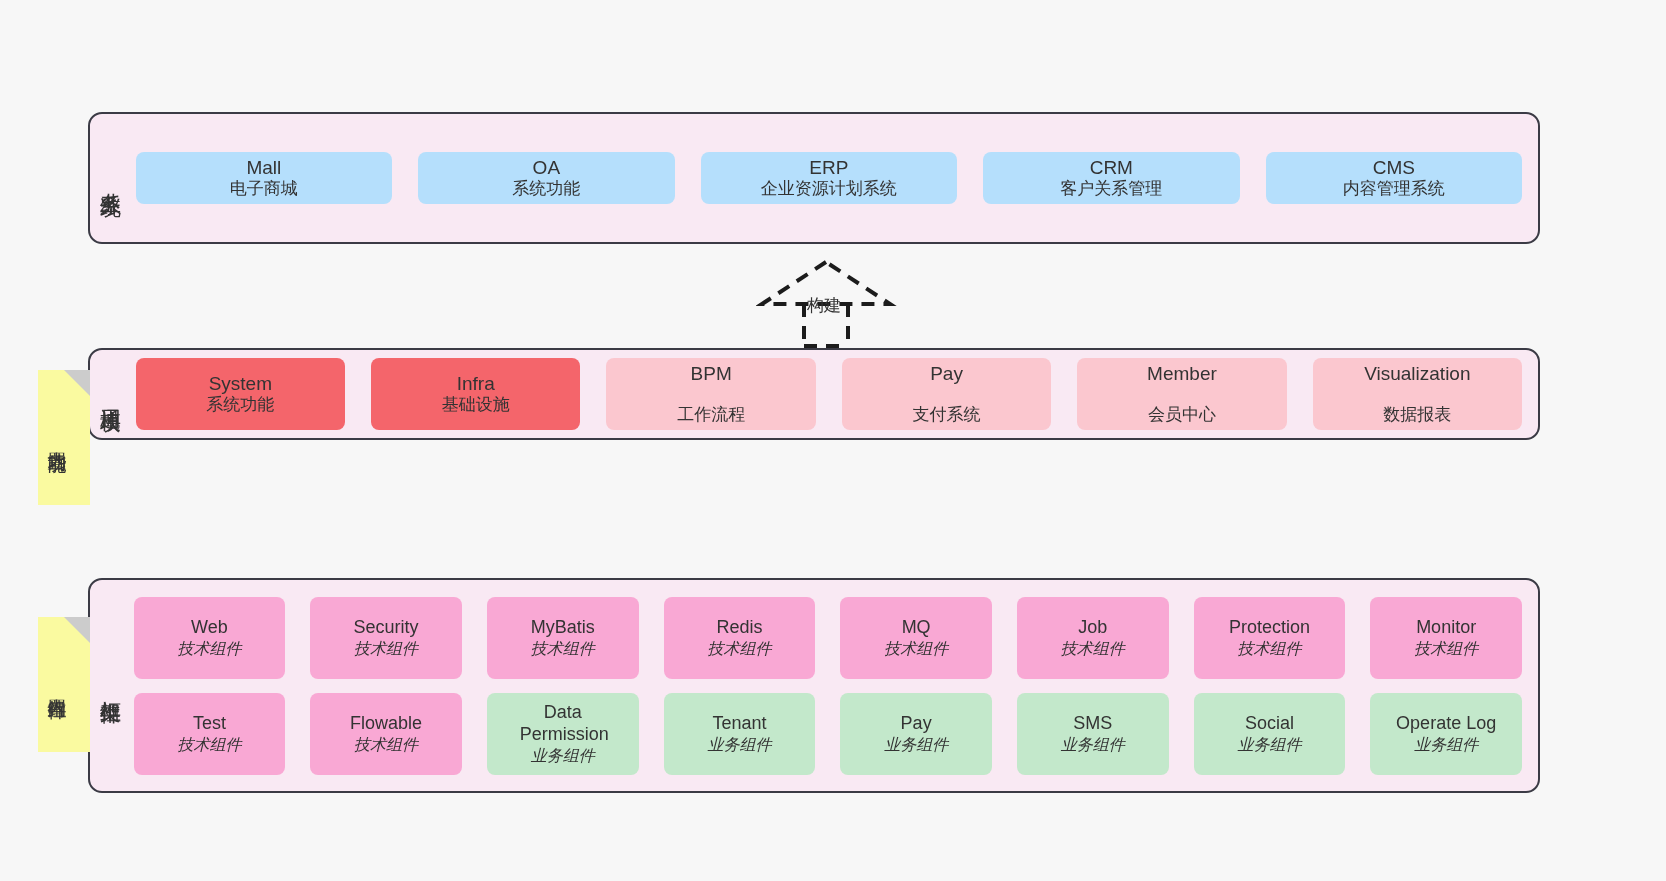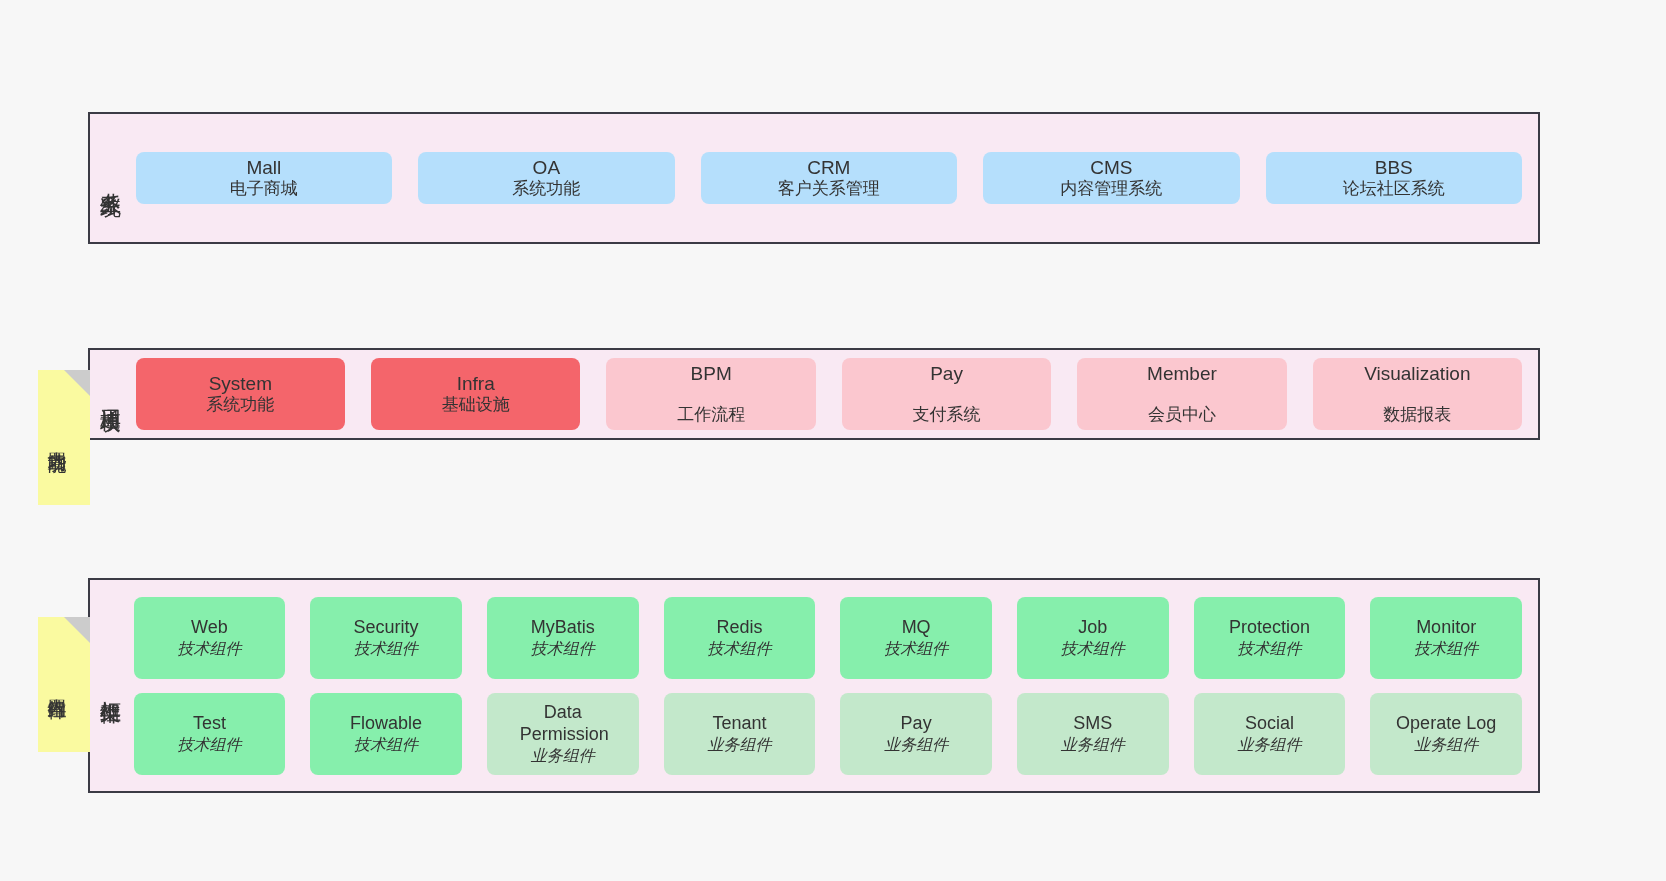--- a/index.html
+++ b/index.html
@@ -20,21 +20,21 @@
   .canvas {
     position: absolute;
     inset: 0;
   }
 
   
   .layer {
     position: absolute;
     background: #f9e9f3;
     border: 2px solid #3b3b45;
-    border-radius: 0;
+    border-radius: 14px;
     box-sizing: border-box;
     display: flex;
     flex-direction: row;
     align-items: stretch;
   }
 
   
   .layer-label {
     writing-mode: vertical-rl;
     text-orientation: upright;
@@ -85,21 +85,21 @@
   .card .t2 {
     font-size: 17px;
     color: #333333;
   }
   .card.small .t1 { font-size: 18px; }
   .card.small .t2 { font-size: 16px; font-style: italic; }
 
   .c-blue        { background: #b5dffc; }
   .c-red         { background: #f4656b; }
   .c-pink        { background: #fbc7cf; gap: 20px; }
-  .c-green       { background: #86efac; }
+  .c-green       { background: #f9a8d4; }
   .c-green-light { background: #c3e8cb; }
 
   
   .note {
     position: absolute;
     background: #fafaa0;
     box-sizing: border-box;
     display: flex;
     align-items: center;
     justify-content: center;
@@ -150,35 +150,44 @@
       <div class="row">
         <div class="card c-blue">
           <span class="t1">Mall</span>
           <span class="t2">电子商城</span>
         </div>
         <div class="card c-blue">
           <span class="t1">OA</span>
           <span class="t2">系统功能</span>
         </div>
         <div class="card c-blue">
+          <span class="t1">ERP</span>
+          <span class="t2">企业资源计划系统</span>
+        </div>
+        <div class="card c-blue">
           <span class="t1">CRM</span>
           <span class="t2">客户关系管理</span>
         </div>
         <div class="card c-blue">
           <span class="t1">CMS</span>
           <span class="t2">内容管理系统</span>
         </div>
-        <div class="card c-blue">
-          <span class="t1">BBS</span>
-          <span class="t2">论坛社区系统</span>
-        </div>
       </div>
     </div>
   </div>
 
+  <div class="arrow" style="left:756px; top:256px; width:150px; height:92px;">
+    <svg width="150" height="92" viewBox="0 0 150 92" fill="none">
+
+      <path d="M70 6 L6 48 L134 48 Z" fill="#f7f7f7" stroke="#1c1c1c" stroke-width="4" stroke-dasharray="13 9" stroke-linejoin="miter"></path>
+
+      <path d="M48 48 L48 90 M92 48 L92 90 M48 90 L92 90" stroke="#1c1c1c" stroke-width="4" stroke-dasharray="13 9" fill="none"></path>
+    </svg>
+    <span class="arrow-label" style="left:51px; top:38px;">构建</span>
+  </div>
 
   <div class="note" style="left:38px; top:370px; width:52px; height:135px;">
     <span class="note-fold"></span>
     <span class="note-text">内置功能</span>
   </div>
 
   <div class="layer" style="left:88px; top:348px; width:1452px; height:92px;">
     <div class="layer-label">通用模块</div>
     <div class="layer-body">
       <div class="row">

